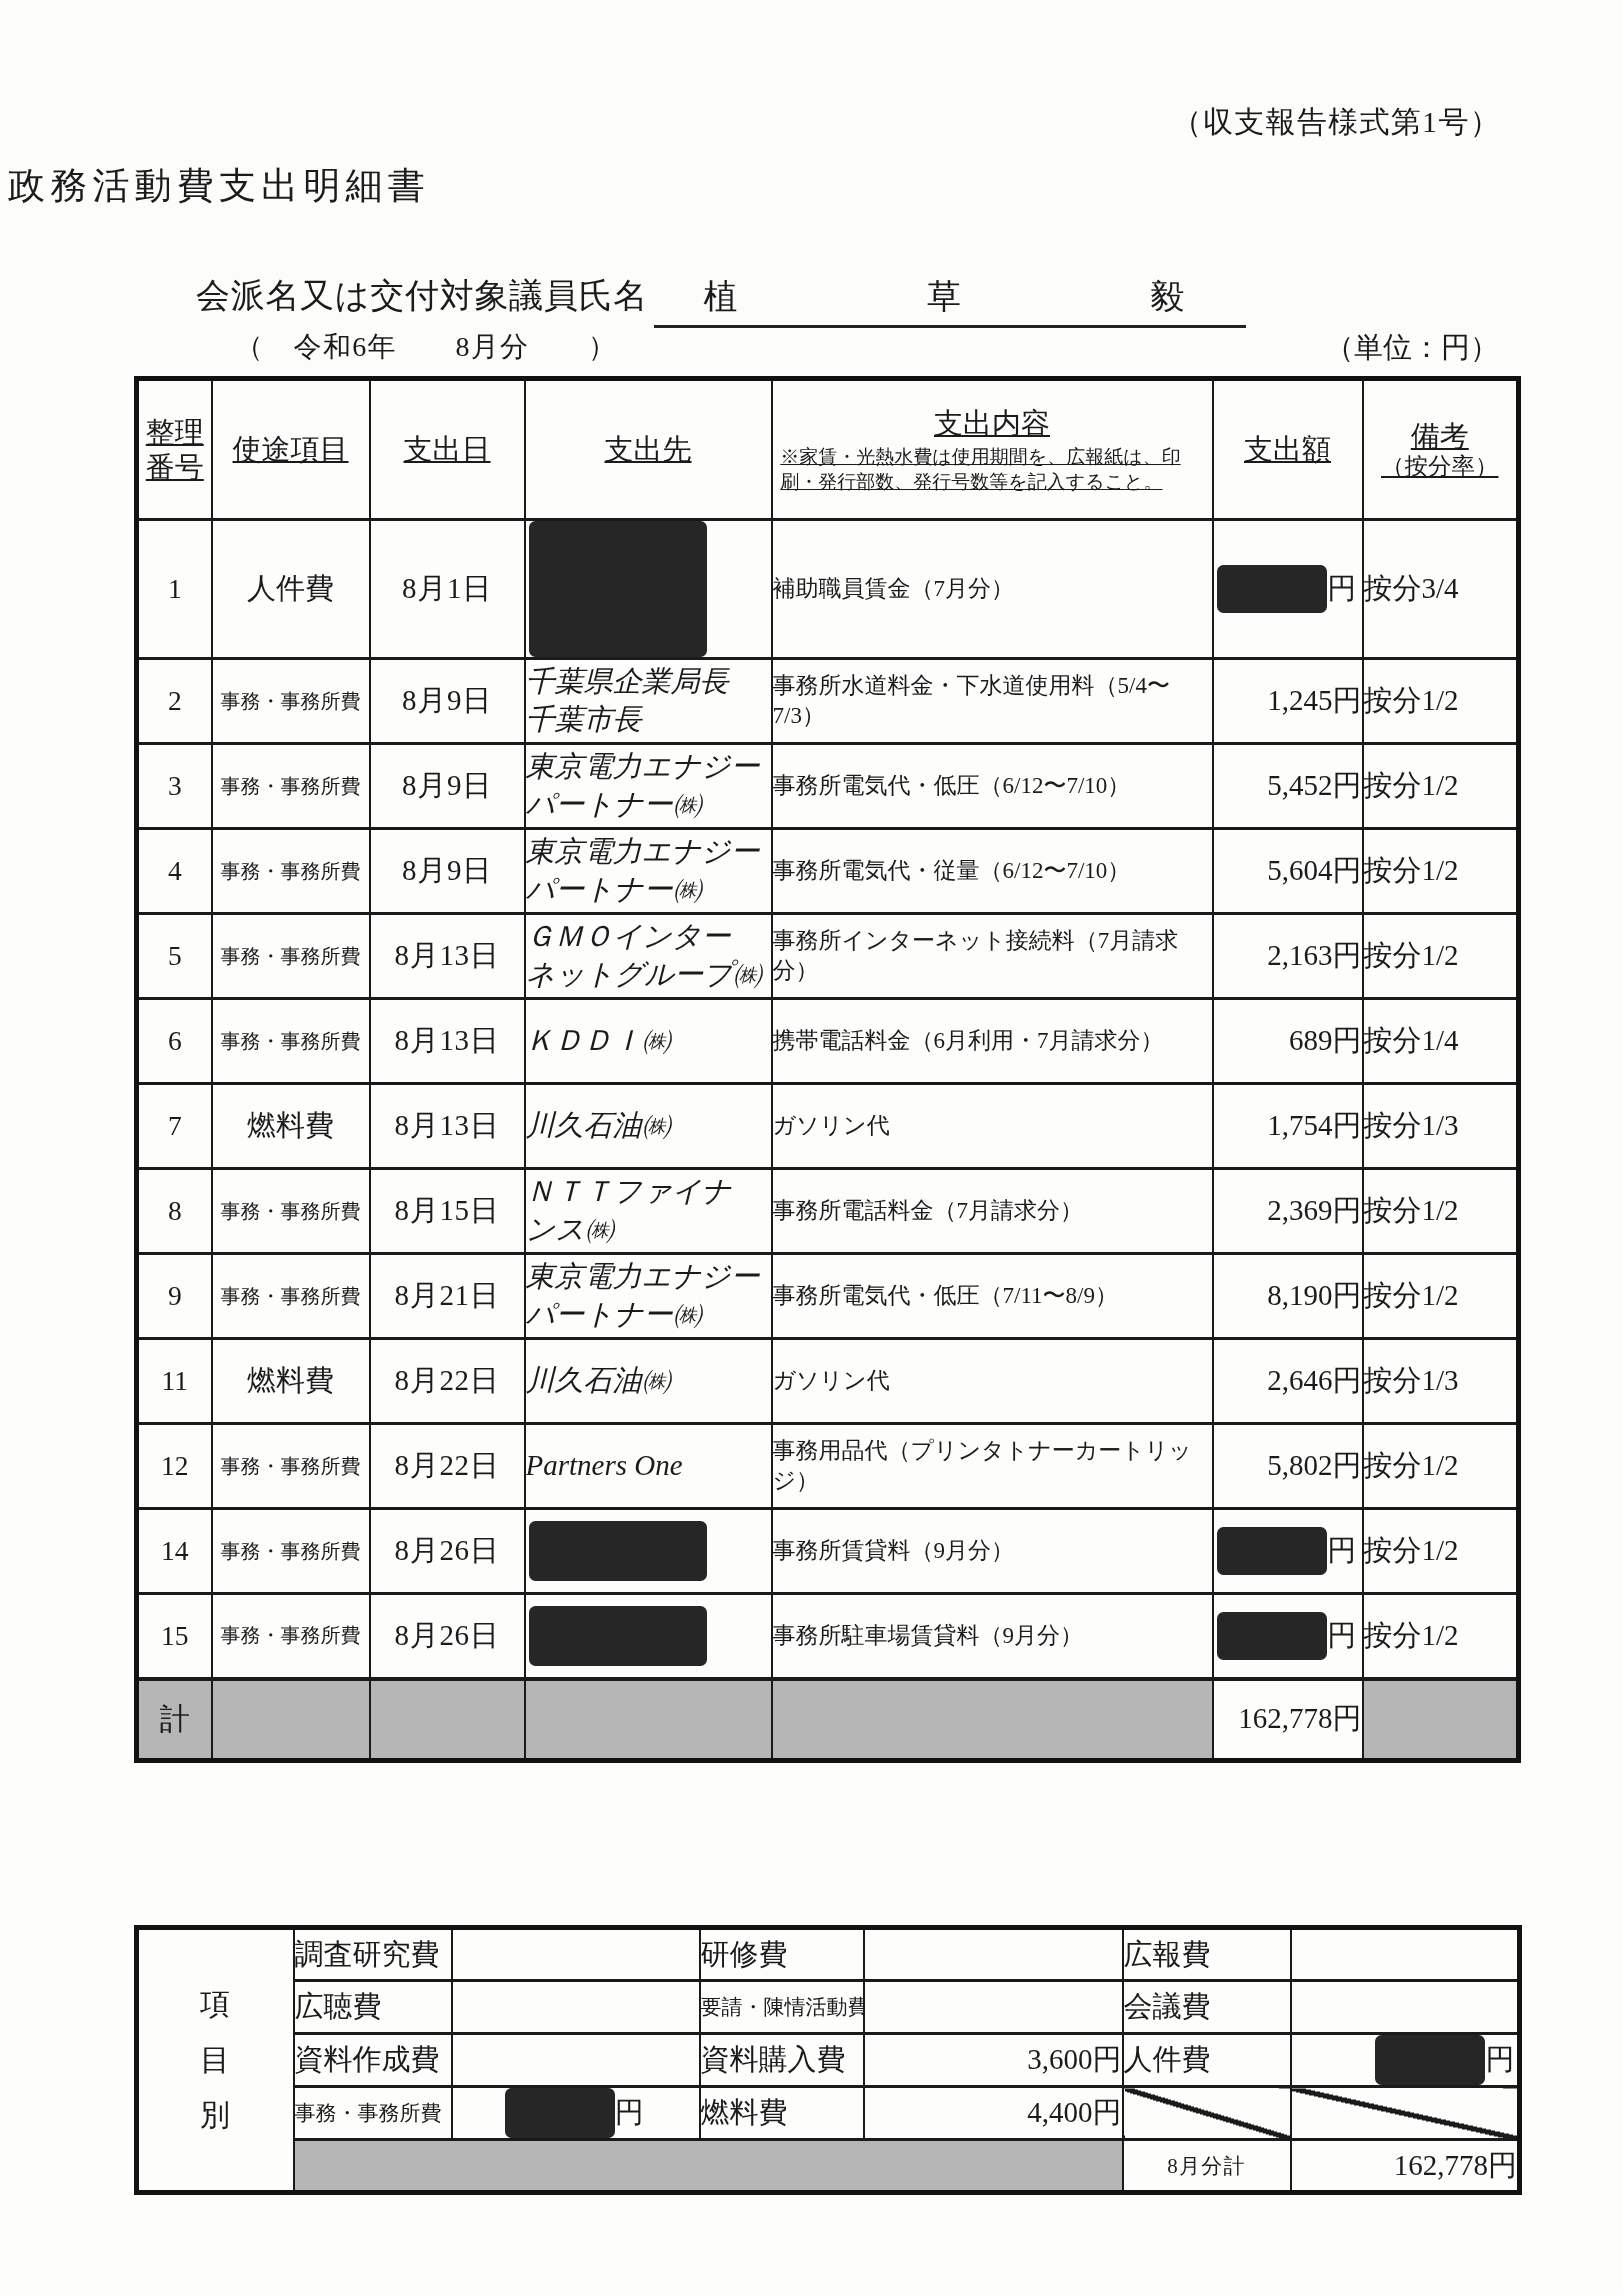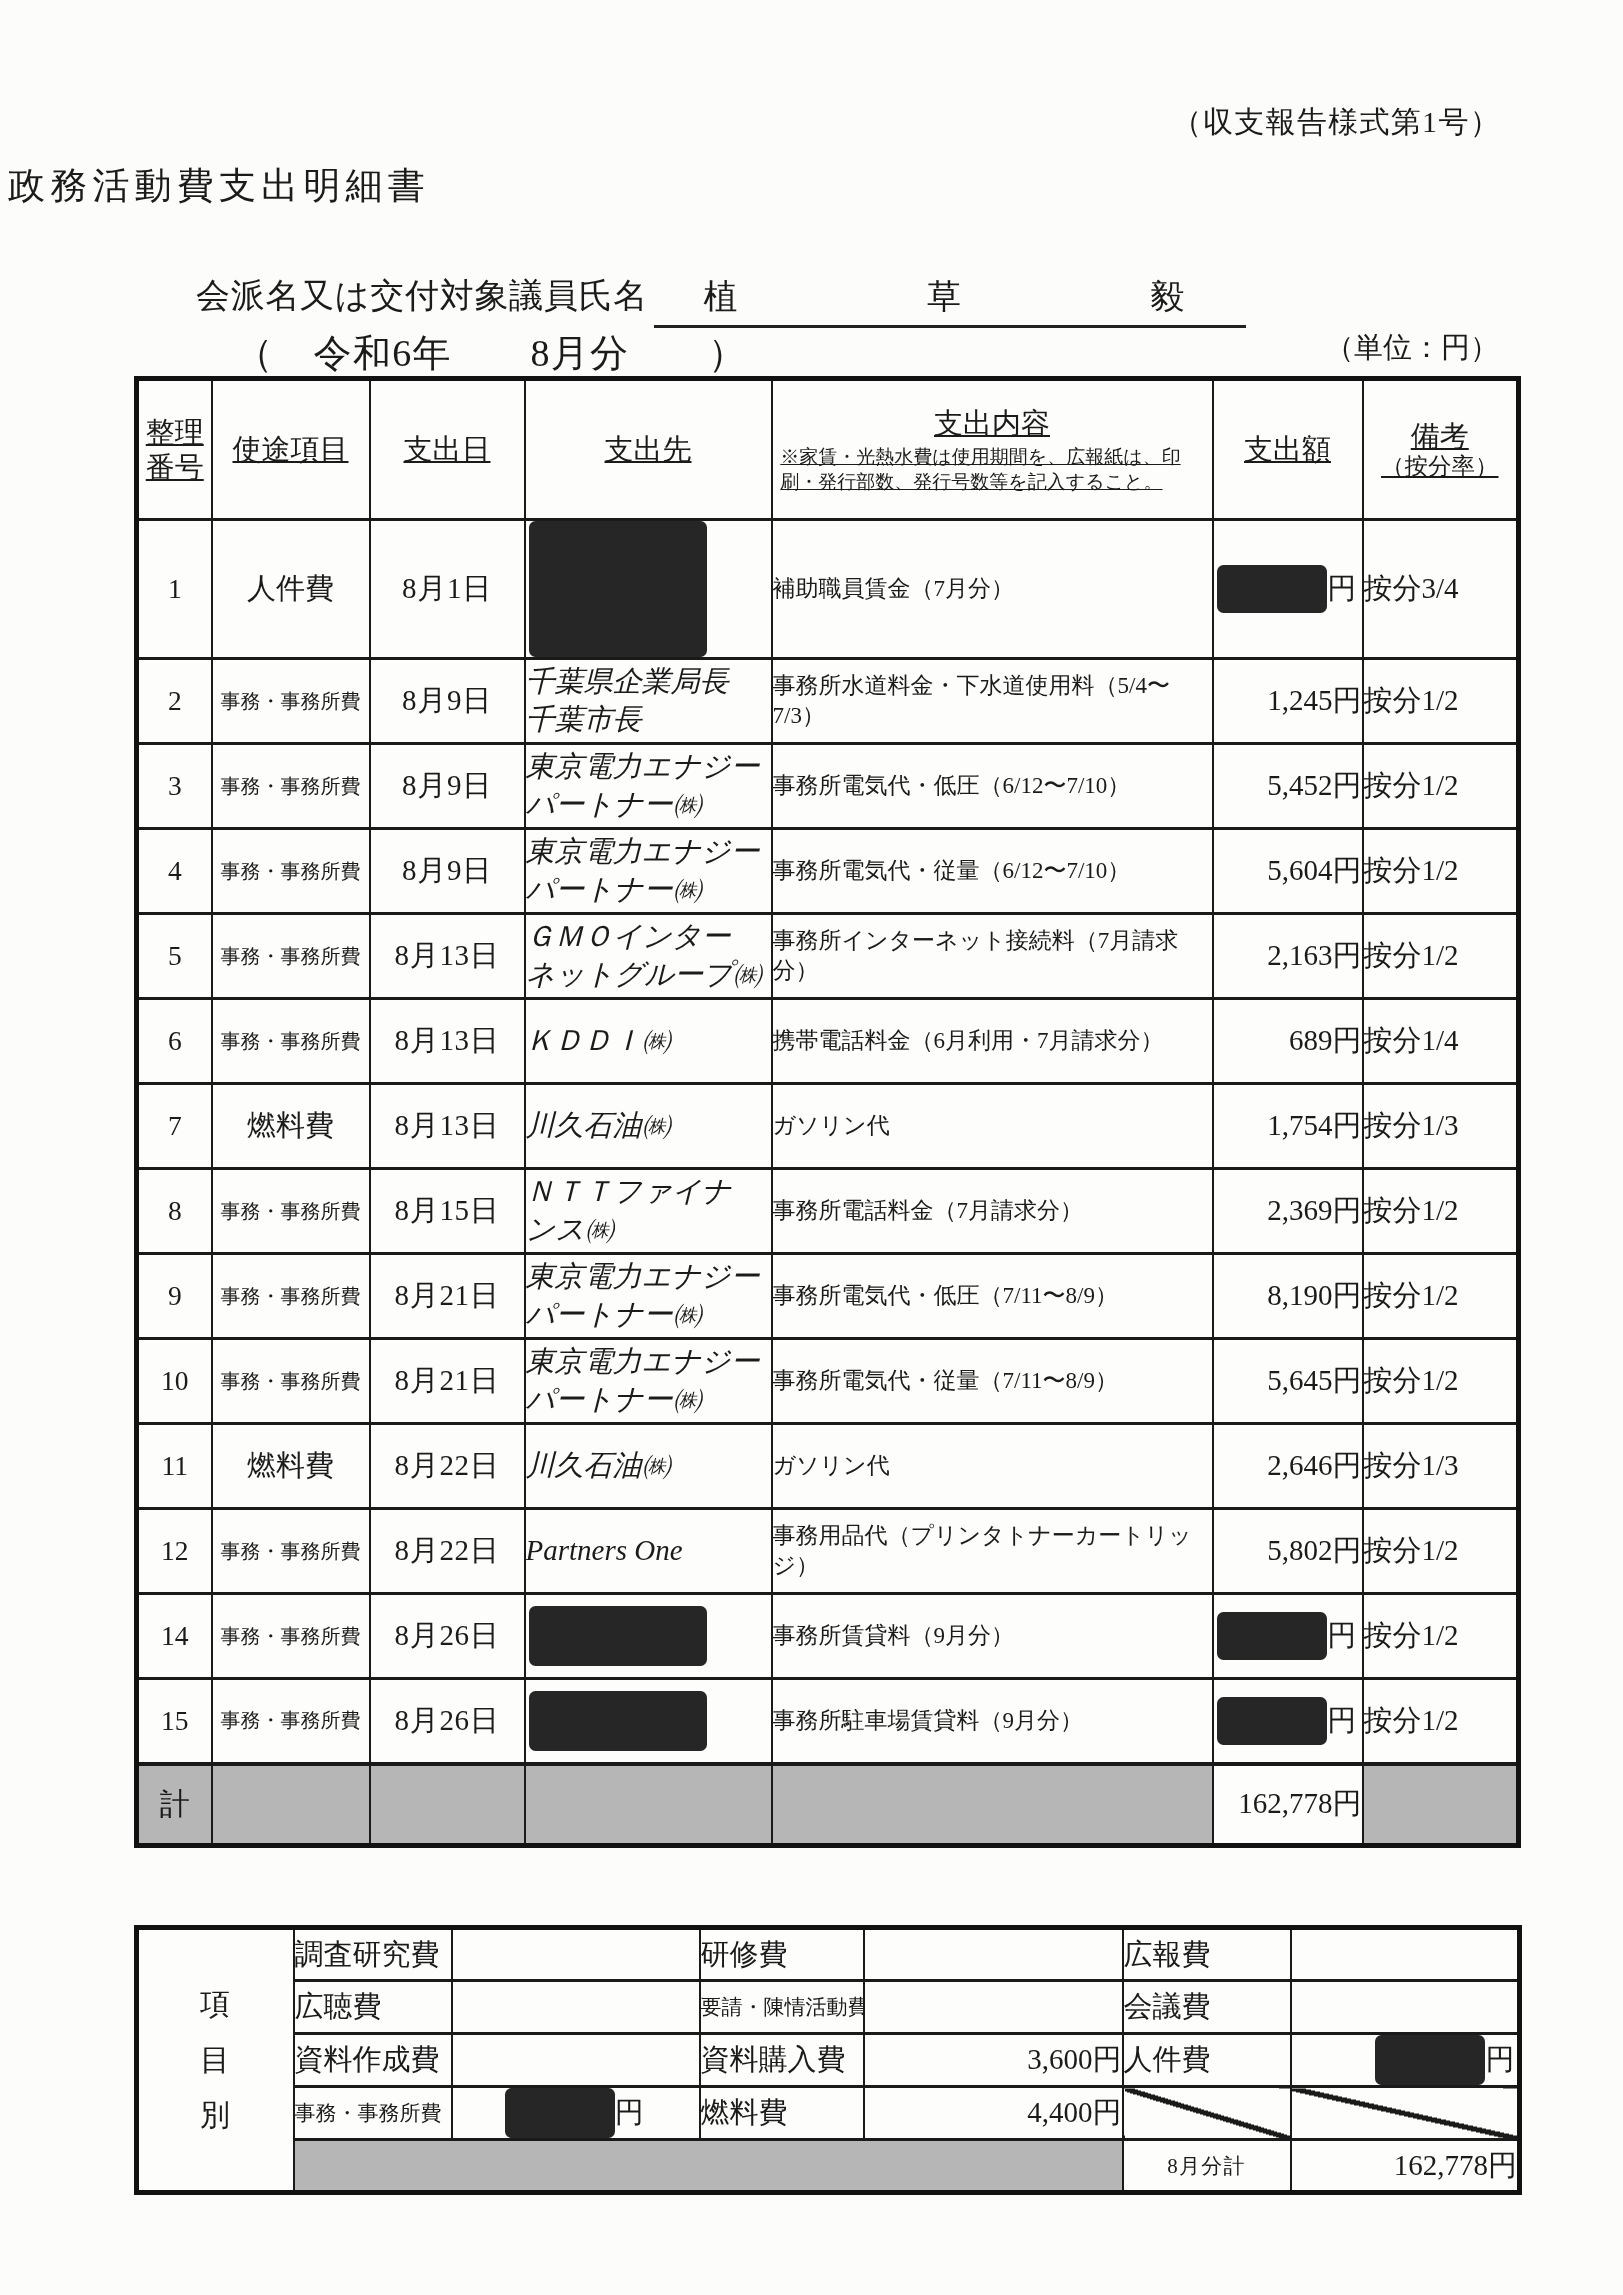--- a/index.html
+++ b/index.html
@@ -16,21 +16,21 @@
   
   .form-code{position:absolute;top:102px;right:122px;font-size:30px;letter-spacing:1.3px;}
   .doc-title{position:absolute;top:161px;left:8px;width:1570px;text-align:left;font-size:37px;letter-spacing:5.2px;}
   .name-row{position:absolute;top:273px;left:196px;display:flex;align-items:flex-end;}
   .name-label{font-size:34px;letter-spacing:0.7px;padding-bottom:9.2px;}
   .name-underline{
     width:592px;margin-left:6.5px;border-bottom:3.9px solid #222;
     display:flex;justify-content:space-between;padding:0 62px 5.2px 49px;box-sizing:border-box;
     font-size:34px;
   }
-  .period-line{position:absolute;top:328px;left:235px;font-size:38px;letter-spacing:1.3px;}
+  .period-line{position:absolute;top:328px;left:235px;font-size:28px;letter-spacing:1.3px;}
   .unit-note{position:absolute;top:328px;right:124px;font-size:29px;}
   
   table{border-collapse:collapse;table-layout:fixed;background:#fdfdfc;}
   .t{position:absolute;left:134px;border:5.9px solid #121212;}
   .t td,.t th{
     border:2.6px solid #1a1a1a;border-top-width:3.9px;border-bottom-width:3.9px;
     vertical-align:middle;padding:0;overflow:hidden;font-weight:normal;
   }
   
   .main-t{top:376px;width:1383px;}
@@ -227,32 +227,20 @@
         <td class="c-date">8月21日</td>
         <td class="c-payee">
             <div>東京電力エナジー</div>
             <div>パートナー㈱</div>
           </td>
         <td class="c-content">事務所電気代・低圧（7/11〜8/9）</td>
         <td class="c-amt">8,190円</td>
         <td class="c-note">按分1/2</td>
       </tr>
       <tr>
-        <td class="c-no">10</td>
-        <td class="c-cat small">事務・事務所費</td>
-        <td class="c-date">8月21日</td>
-        <td class="c-payee">
-            <div>東京電力エナジー</div>
-            <div>パートナー㈱</div>
-          </td>
-        <td class="c-content">事務所電気代・従量（7/11〜8/9）</td>
-        <td class="c-amt">5,645円</td>
-        <td class="c-note">按分1/2</td>
-      </tr>
-      <tr>
         <td class="c-no">11</td>
         <td class="c-cat">燃料費</td>
         <td class="c-date">8月22日</td>
         <td class="c-payee">川久石油㈱</td>
         <td class="c-content">ガソリン代</td>
         <td class="c-amt">2,646円</td>
         <td class="c-note">按分1/3</td>
       </tr>
       <tr>
         <td class="c-no">12</td>

